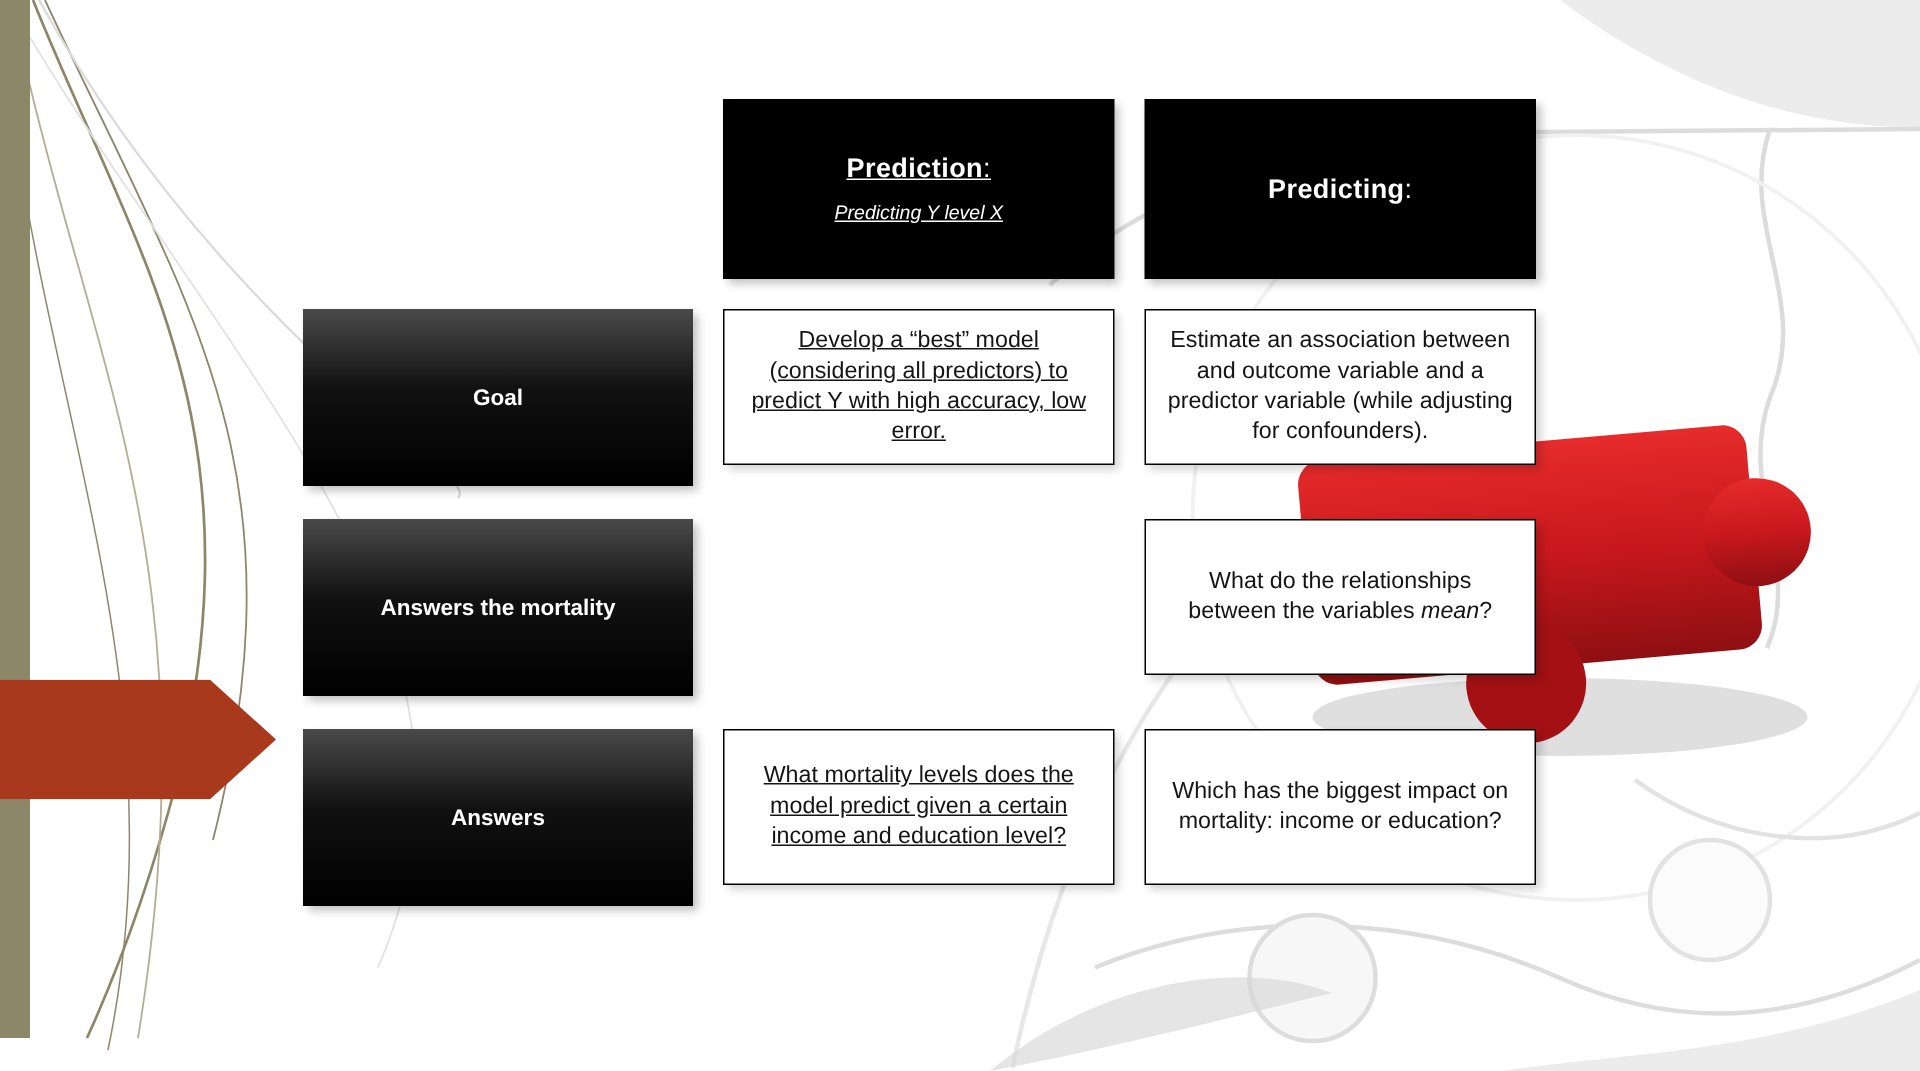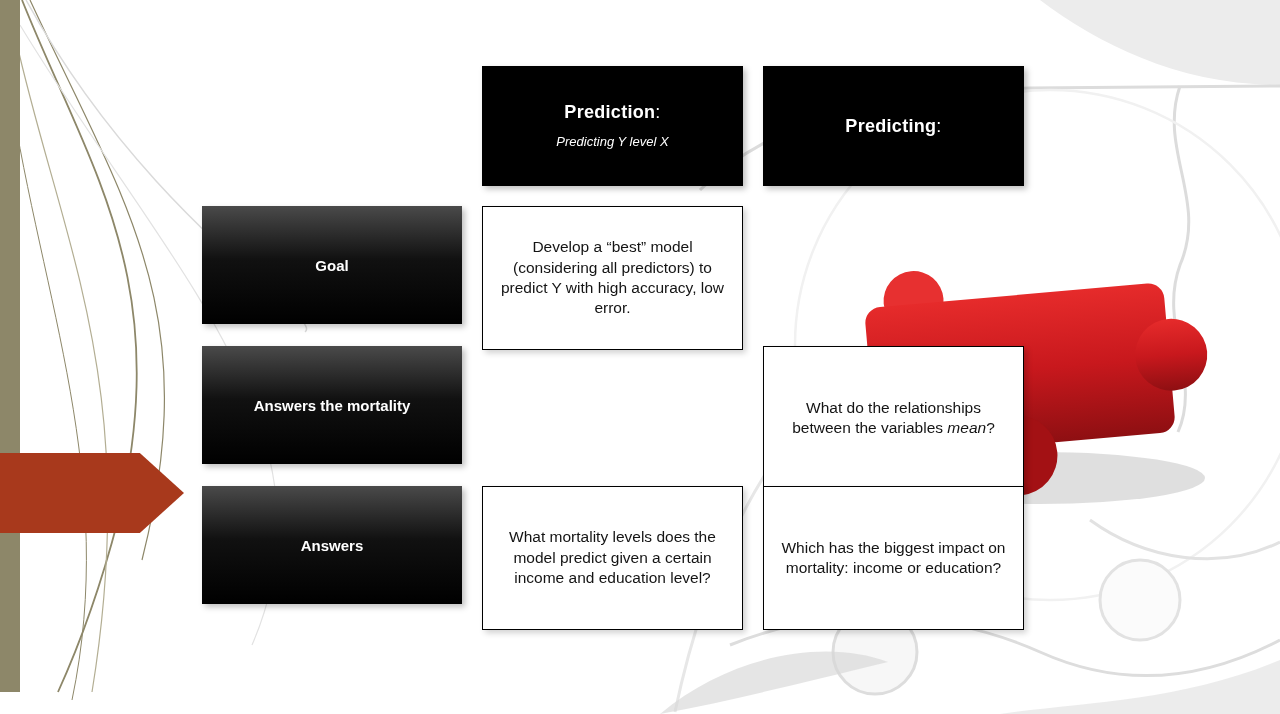--- a/index.html
+++ b/index.html
@@ -11,29 +11,29 @@
   .lines-svg{position:absolute;left:0;top:0;width:400px;height:714px;z-index:1;pointer-events:none;}
   .accent-bar{position:absolute;left:0;top:0;width:20px;height:692px;background:#8d8769;z-index:2;}
   .arrow{position:absolute;left:0;top:453px;width:184px;height:80px;background:#a8391c;z-index:3;
          clip-path:polygon(0% 0%,76% 0%,100% 50%,76% 100%,0% 100%);}
 
   
   .box{position:absolute;box-sizing:border-box;z-index:4;display:flex;flex-direction:column;
        align-items:center;justify-content:center;text-align:center;}
   .colhead{left:0;width:261px;height:120px;background:#000;color:#fff;padding:10px 18px;gap:10px;
            box-shadow:3px 3px 6px rgba(0,0,0,0.25);}
-  .c1{left:482px;} .c2{left:763px;}
+  .c1{left:482px;text-decoration:underline;} .c2{left:763px;}
   .r0{top:66px;} .r1{top:206px;} .r2{top:346px;} .r3{top:486px;}
   .ht{font-size:18px;font-weight:bold;letter-spacing:0.3px;}
   .ht .colon{font-weight:normal;}
   .hs{font-size:13px;font-style:italic;line-height:1.35;max-width:225px;}
   .rowhead{left:202px;width:260px;height:118px;color:#fff;font-size:15px;font-weight:bold;
            background:linear-gradient(to bottom,#4a4a4a 0%,#111 45%,#000 100%);
            box-shadow:3px 3px 6px rgba(0,0,0,0.25);}
-  .cell{width:261px;height:144px;background:#fff;border:1px solid #000;color:#141414;
+  .cell{width:261px;height:104px;background:#fff;border:1px solid #000;color:#141414;
         font-size:15.5px;line-height:1.32;padding:6px 12px;
         box-shadow:3px 3px 6px rgba(0,0,0,0.18);}
   .cell em{font-style:italic;}
 </style>
 </head>
 <body>
 
 <div class="slide">
 
   <svg class="puzzle-svg" viewBox="0 0 660 714" aria-hidden="true">
@@ -87,20 +87,21 @@
   </div>
   <div class="box colhead c2 r0">
     <div class="ht"><span class="b">Predicting</span><span class="colon">:</span></div>
   </div>
 
   <div class="box rowhead r1">Goal</div>
   <div class="box rowhead r2">Answers the mortality</div>
   <div class="box rowhead r3">Answers</div>
 
   <div class="box cell c1 r1">Develop a “best” model (considering all predictors) to predict Y with high accuracy, low error.</div>
+  <div class="box cell c2 r1">Estimate an association between and outcome variable and a predictor variable (while adjusting for confounders).</div>
 
   <div class="box cell c1 r3">What mortality levels does the model predict given a certain income and education level?</div>
 
   <div class="box cell c2 r2">
     <div><span>What do the relationships between the variables </span><em>mean</em><span>?</span></div>
   </div>
   <div class="box cell c2 r3">Which has the biggest impact on mortality: income or education?</div>
 
 </div>
 

